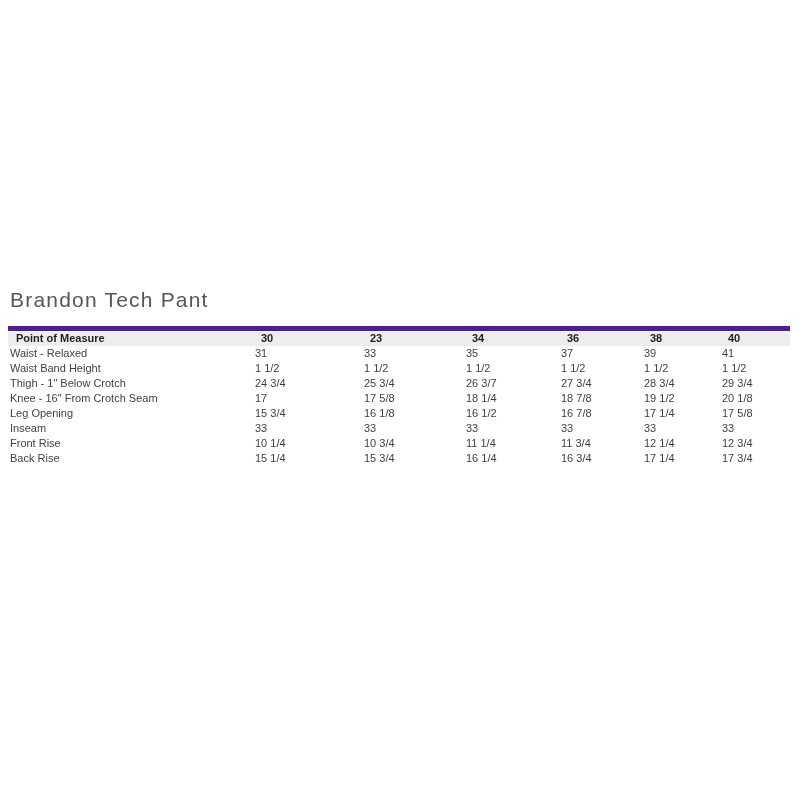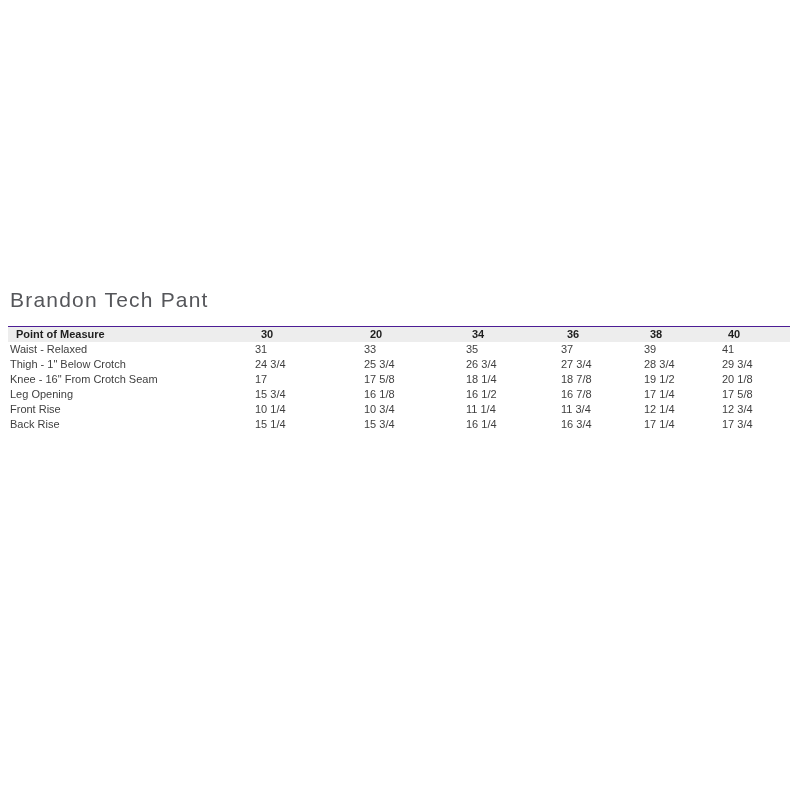--- a/index.html
+++ b/index.html
@@ -42,21 +42,21 @@
     height: 15px;
     line-height: 15px;
     text-align: left;
     vertical-align: middle;
     white-space: nowrap;
     overflow: hidden;
     font-weight: normal;
   }
   table.size-chart thead th {
     background: var(--header-bg, #ededed);
-    border-top: 1px solid #4c1d95;
+    border-top: 5px solid #4c1d95;
     font-weight: bold;
     color: var(--header-text, #1f1f1f);
     padding-left: 8px;
   }
 </style>
 </head>
 <body>
 
 <div class="page">
   <h1 class="title">Brandon Tech Pant</h1>
@@ -68,42 +68,51 @@
       <col style="width:102px">
       <col style="width:95px">
       <col style="width:83px">
       <col style="width:78px">
       <col style="width:70px">
     </colgroup>
     <thead>
       <tr id="chart-head">
           <th>Point of Measure</th>
           <th>30</th>
-          <th>20</th>
+          <th>23</th>
           <th>34</th>
           <th>36</th>
           <th>38</th>
           <th>40</th>
         </tr>
     </thead>
     <tbody id="chart-body">
         <tr>
           <td>Waist - Relaxed</td>
           <td>31</td>
           <td>33</td>
           <td>35</td>
           <td>37</td>
           <td>39</td>
           <td>41</td>
         </tr>
         <tr>
+          <td>Waist Band Height</td>
+          <td>1 1/2</td>
+          <td>1 1/2</td>
+          <td>1 1/2</td>
+          <td>1 1/2</td>
+          <td>1 1/2</td>
+          <td>1 1/2</td>
+        </tr>
+        <tr>
           <td>Thigh - 1" Below Crotch</td>
           <td>24 3/4</td>
           <td>25 3/4</td>
-          <td>26 3/4</td>
+          <td>26 3/7</td>
           <td>27 3/4</td>
           <td>28 3/4</td>
           <td>29 3/4</td>
         </tr>
         <tr>
           <td>Knee - 16" From Crotch Seam</td>
           <td>17</td>
           <td>17 5/8</td>
           <td>18 1/4</td>
           <td>18 7/8</td>
@@ -111,20 +120,29 @@
           <td>20 1/8</td>
         </tr>
         <tr>
           <td>Leg Opening</td>
           <td>15 3/4</td>
           <td>16 1/8</td>
           <td>16 1/2</td>
           <td>16 7/8</td>
           <td>17 1/4</td>
           <td>17 5/8</td>
+        </tr>
+        <tr>
+          <td>Inseam</td>
+          <td>33</td>
+          <td>33</td>
+          <td>33</td>
+          <td>33</td>
+          <td>33</td>
+          <td>33</td>
         </tr>
         <tr>
           <td>Front Rise</td>
           <td>10 1/4</td>
           <td>10 3/4</td>
           <td>11 1/4</td>
           <td>11 3/4</td>
           <td>12 1/4</td>
           <td>12 3/4</td>
         </tr>

